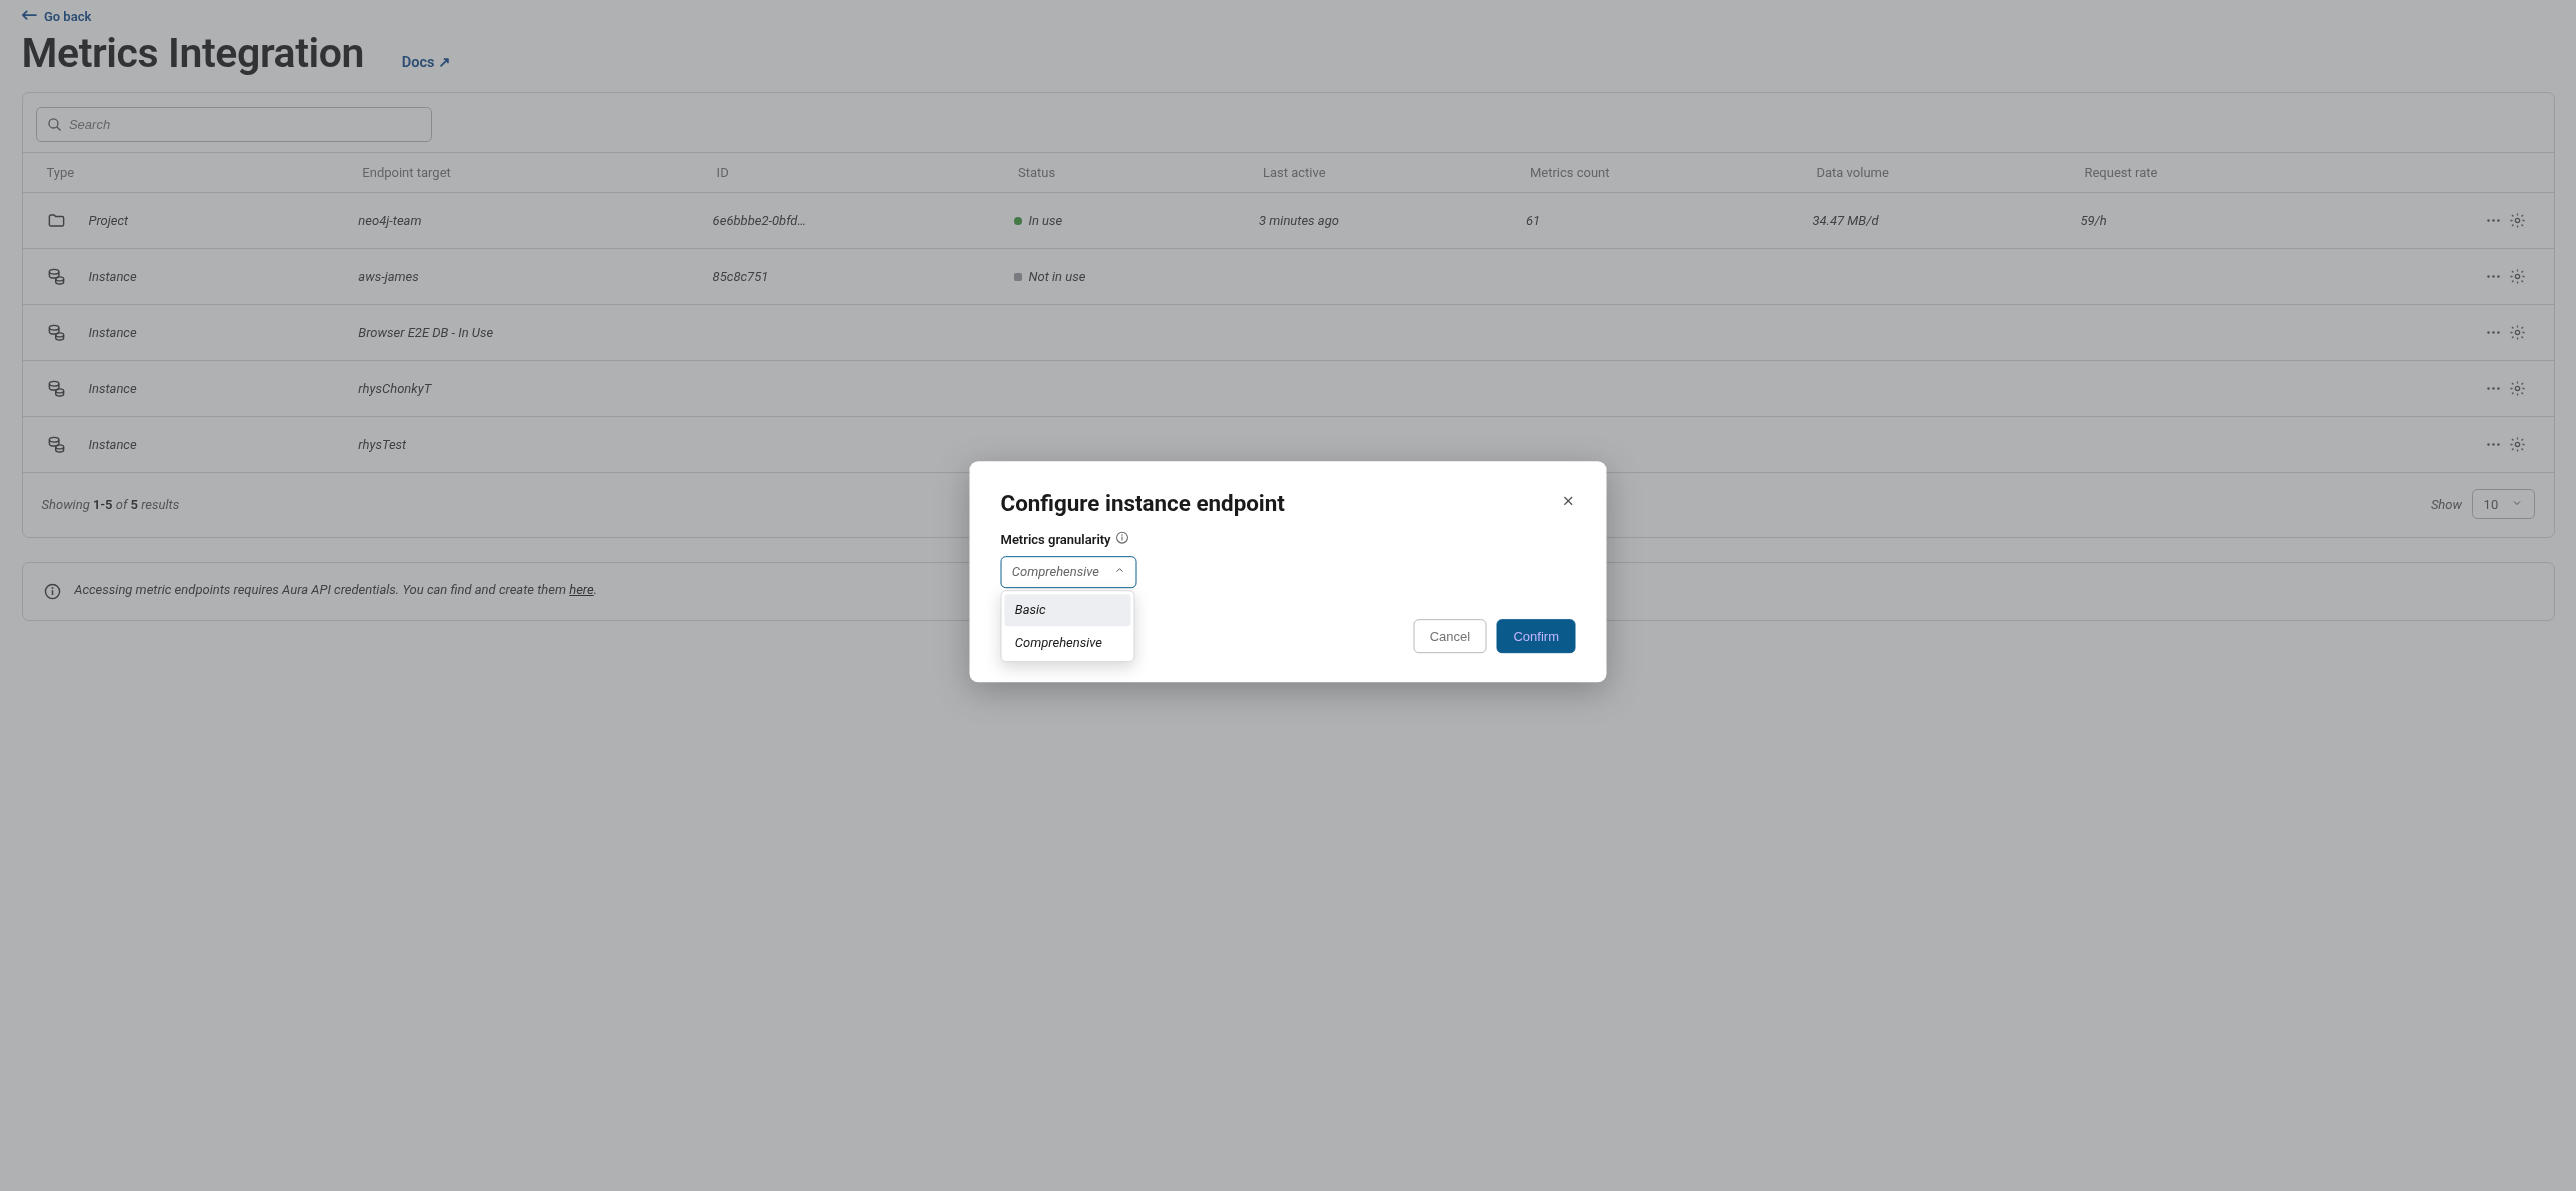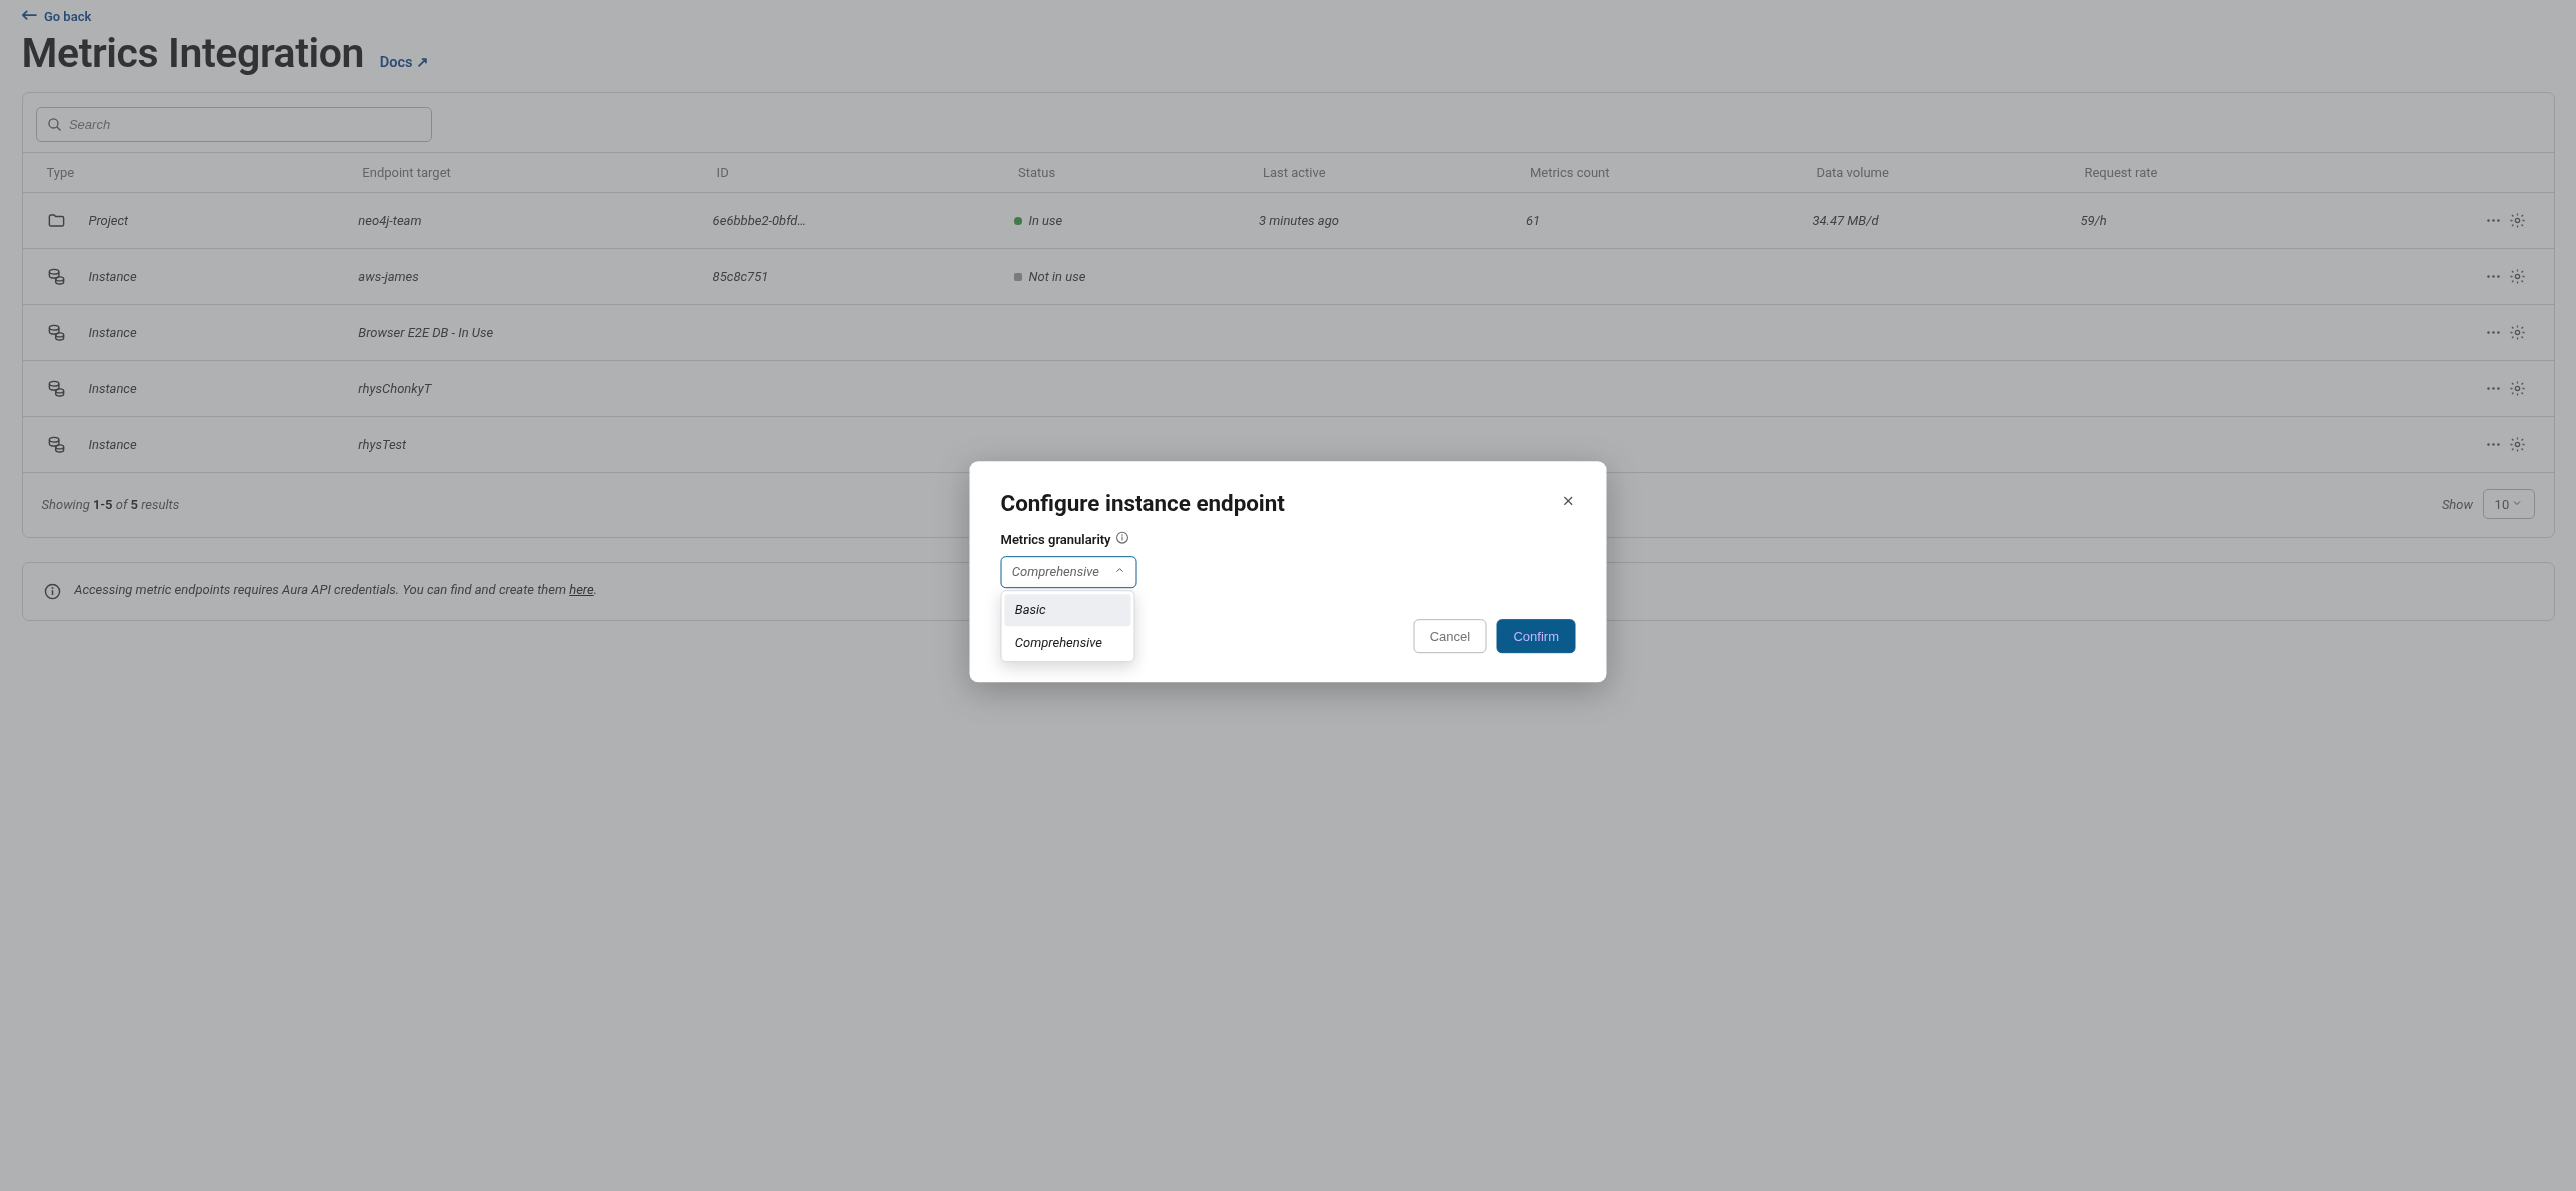--- a/index.html
+++ b/index.html
@@ -2,39 +2,39 @@
 <html style="font-size:13.8px"><head>
 <meta charset="utf-8">
 <style>
 * { box-sizing: border-box; margin: 0; padding: 0; }
 body { font-family: -apple-system, BlinkMacSystemFont, "Segoe UI", Roboto, sans-serif; background: #fff; color: #1a1a1a; font-size: 13px; position: relative; }
 .page { padding: 8.6px 21.5px 26px 21.5px; }
 .go-back { display: inline-flex; align-items: center; gap: 6.9px; color: #0d4a8c; font-weight: 600; font-size: 13px; cursor: pointer; margin-bottom: 5.2px; }
 .arrow-left { display:inline-block; }
 .header-row { display: flex; align-items: baseline; gap: 15.5px; margin-bottom: 15.5px; }
 .page-title { font-size: 41px; font-weight: 600; letter-spacing: -0.4px; color: #1a1a1a; }
-.docs-link { color: #0d4a8c; font-weight: 600; font-size: 14.6px; cursor: pointer; }
+.docs-link { color: #0d4a8c; font-weight: 600; font-size: 14.6px; cursor: pointer; margin-left: 22px; }
 .panel { border: 0.9px solid #d6d8dc; border-radius: 6.9px; padding: 13.8px 0 15.5px 0; }
 .search-wrap { padding: 0 13.8px 10.3px 13.8px; }
 .search-box { display: flex; align-items: center; gap: 5.2px; border: 0.9px solid #b5b9be; border-radius: 5.2px; padding: 6.9px 8.6px; width: 396px; background: #fff; }
 .search-box input { border: none; outline: none; font-size: 13px; width: 100%; font-style: italic; color: #555; }
 .table { width: 100%; border-collapse: collapse; }
 .table th { text-align: left; font-weight: 400; color: #737373; padding: 12px 16px; border-top: 0.9px solid #d6d8dc; border-bottom: 0.9px solid #d6d8dc; }
 .table td { padding: 15.5px 12px; border-bottom: 0.9px solid #d6d8dc; font-style: italic; color: #333; vertical-align: middle; }
 .col-type { display: flex; align-items: center; gap: 23px; font-style: italic; }
 .icon { display: inline-flex; align-items: center; justify-content: center; width: 19px; height: 19px; }
 .status-dot { display:inline-block; width:7.7px; height:7.7px; border-radius:50%; margin-right:6.9px; }
 .dot-green { background:#3c9a3c; }
 .dot-gray { background:#9a9da3; border-radius:1.7px; }
 .row-actions { text-align: right; white-space: nowrap; }
 .action-btn { display:inline-flex; align-items:center; justify-content:center; width:24px; height:24px; cursor:pointer; color:#555; }
 .table-footer { display:flex; justify-content:space-between; align-items:center; padding: 15.5px 19px 1.7px 19px; font-style: italic; color:#555; }
 .footer-left b { color:#222; font-style: normal; font-weight:600; }
 .show-group { display:flex; align-items:center; gap:10.3px; }
-.show-select { display:flex; align-items:center; gap:2px; border:0.9px solid #b5b9be; border-radius:5.2px; padding:6.9px 10.3px; font-style: normal; cursor:pointer; }
+.show-select { display:flex; align-items:center; gap:13px; border:0.9px solid #b5b9be; border-radius:5.2px; padding:6.9px 10.3px; font-style: normal; cursor:pointer; }
 .info-banner { margin-top: 24px; border: 0.9px solid #d6d8dc; border-radius: 6.9px; padding: 19px 20.7px; display:flex; align-items:flex-start; gap:12px; font-style: italic; color:#333; }
 .info-banner a { color:#222; text-decoration: underline; }
 .overlay { position: fixed; inset: 0; background: rgba(80,82,86,0.45); }
 .dialog { position: fixed; left: 50%; top: 48%; transform: translate(-50%,-50%); width: 637px; background: #fff; border-radius: 8.6px; padding: 29px 31px 29px 31px; box-shadow: 0 8.6px 34px rgba(0,0,0,0.25); }
 .dialog-header { display:flex; justify-content:space-between; align-items:center; margin-bottom: 15.5px; }
 .dialog-title { font-size: 22.4px; font-weight: 700; }
 .close-x { cursor:pointer; color:#555; font-size:15.5px; }
 .field-label { font-weight:600; font-size:13px; display:flex; align-items:center; gap:5.2px; margin-bottom: 8.6px; }
 .select-box { width: 136px; border:1.7px solid #0a6190; border-radius:5.2px; padding: 7.7px 10.3px; display:flex; align-items:center; justify-content:space-between; font-style: italic; color:#666; cursor:pointer; }
 .dropdown { position:absolute; margin-top:1.7px; width:134px; background:#fff; border:0.9px solid #d6d8dc; border-radius:5.2px; box-shadow: 0 5.2px 15.5px rgba(0,0,0,0.15); padding:3px; }

